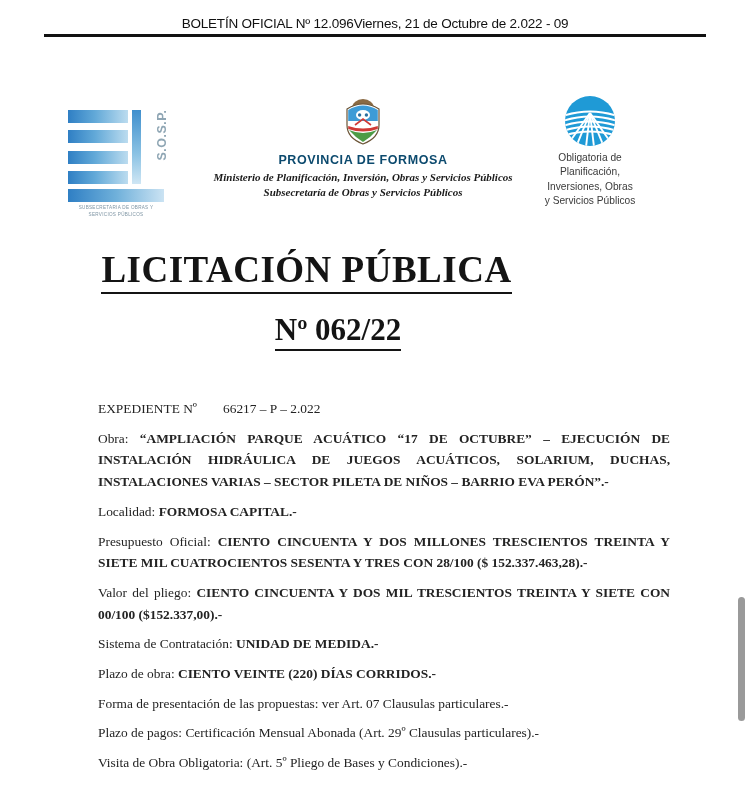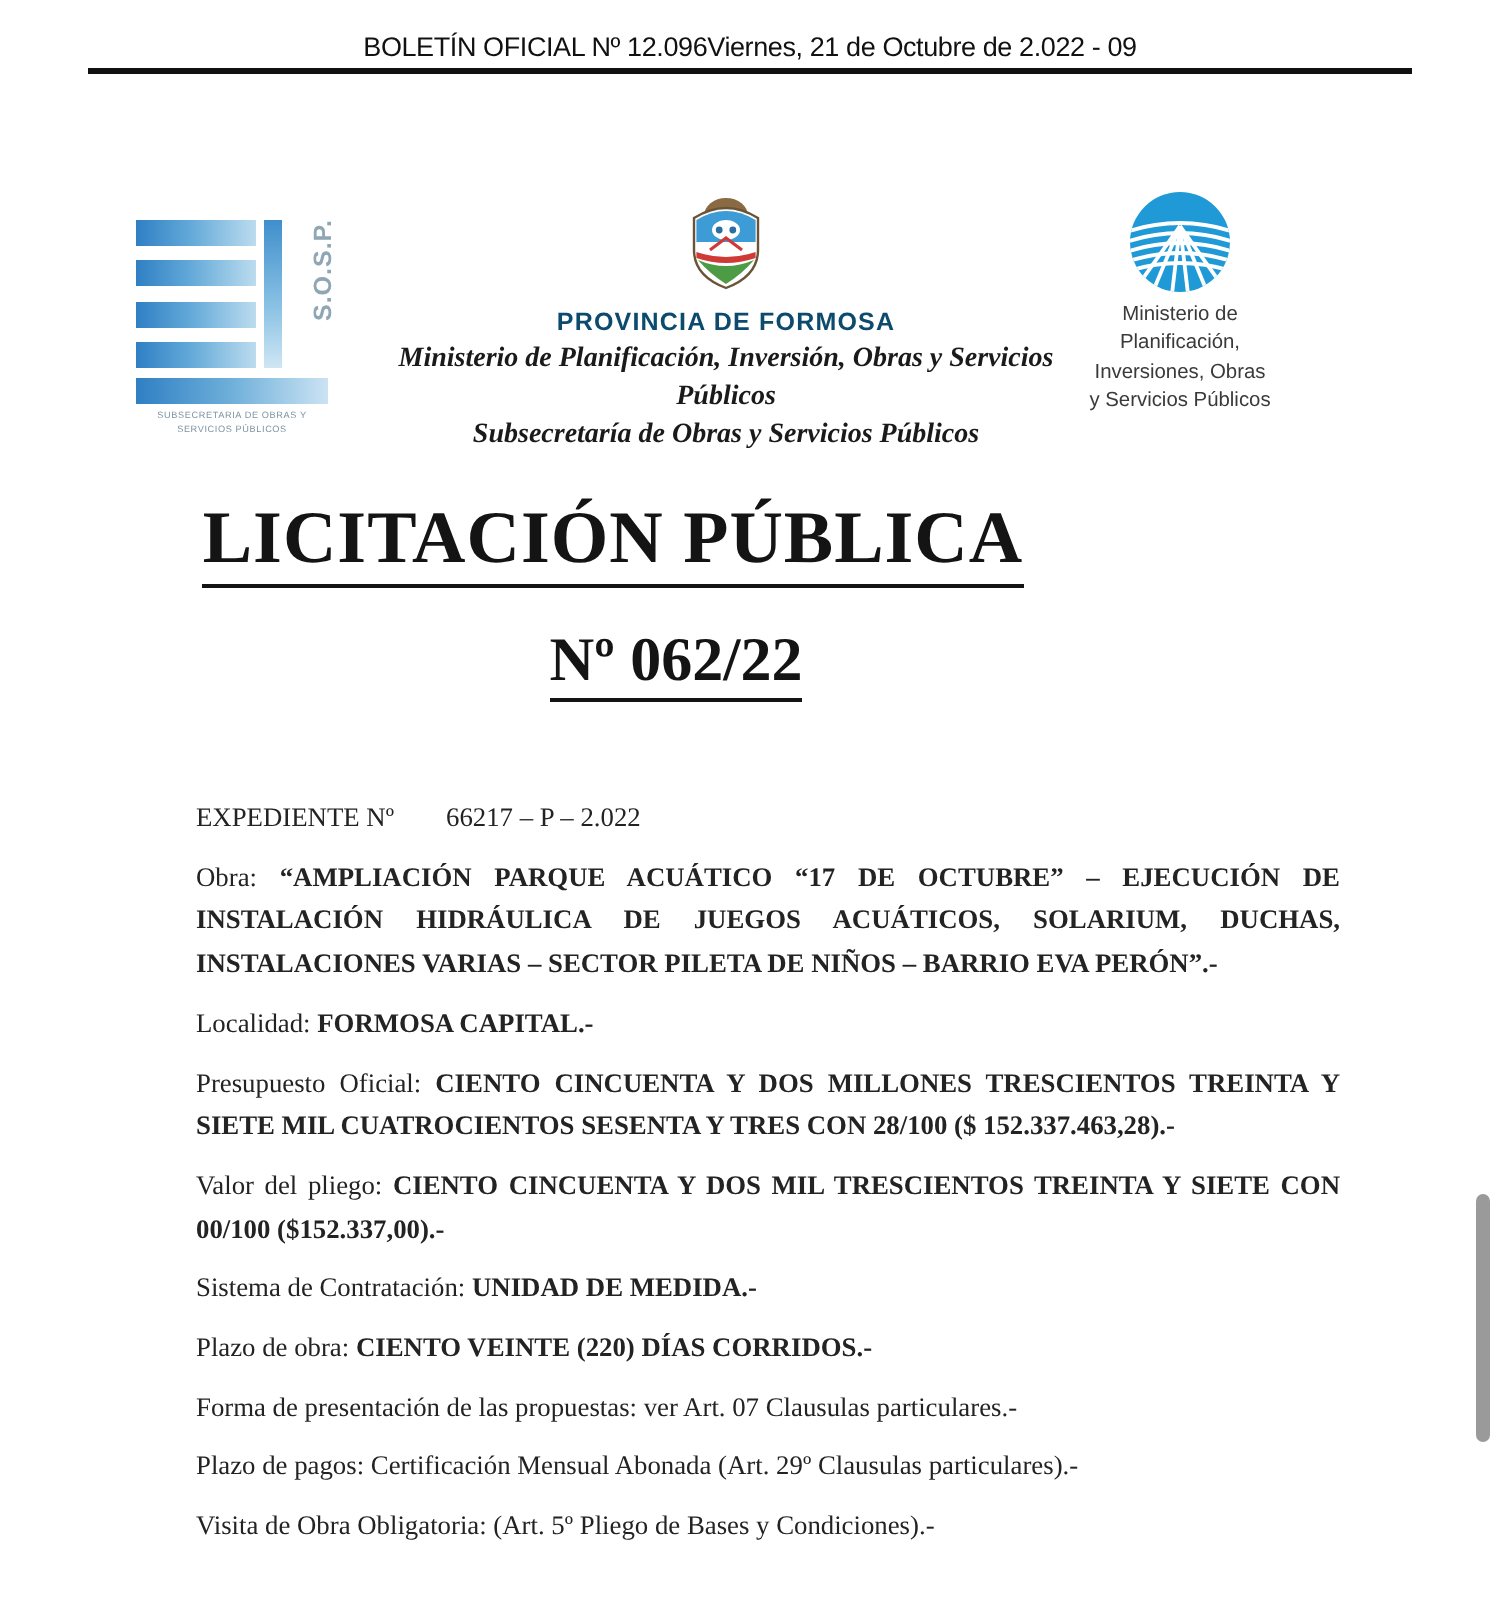--- a/index.html
+++ b/index.html
@@ -131,21 +131,21 @@
     font-size: 12.5px;
     font-weight: bold;
     letter-spacing: 0.6px;
     color: #0c4a6e;
   }
   .prov-sub {
     margin-top: 3px;
     font-family: "Liberation Serif", "DejaVu Serif", serif;
     font-style: italic;
     font-weight: bold;
-    font-size: 14px;
+    font-size: 11px;
     line-height: 1.35;
     color: #1a1a1a;
   }
 
   
   .ministry {
     position: absolute;
     left: 525px;
     top: 0;
     width: 130px;
@@ -304,21 +304,21 @@
         <g clip-path="url(#circClip)" stroke="#ffffff" fill="none" stroke-width="1.9">
           <path d="M26 18 L2 52"></path>
           <path d="M26 18 L12 52"></path>
           <path d="M26 18 L22 52"></path>
           <path d="M26 18 L30 52"></path>
           <path d="M26 18 L40 52"></path>
           <path d="M26 18 L50 52"></path>
         </g>
       </svg>
       <div class="ministry-text">
-        <div>Ministerio de</div>
+        <div>Obligatoria de</div>
         <div>Planificación,</div>
         <div>Inversiones, Obras</div>
         <div>y Servicios Públicos</div>
       </div>
     </div>
   </div>
 
   <div class="main-title">
     <span>LICITACIÓN PÚBLICA</span>
   </div>

